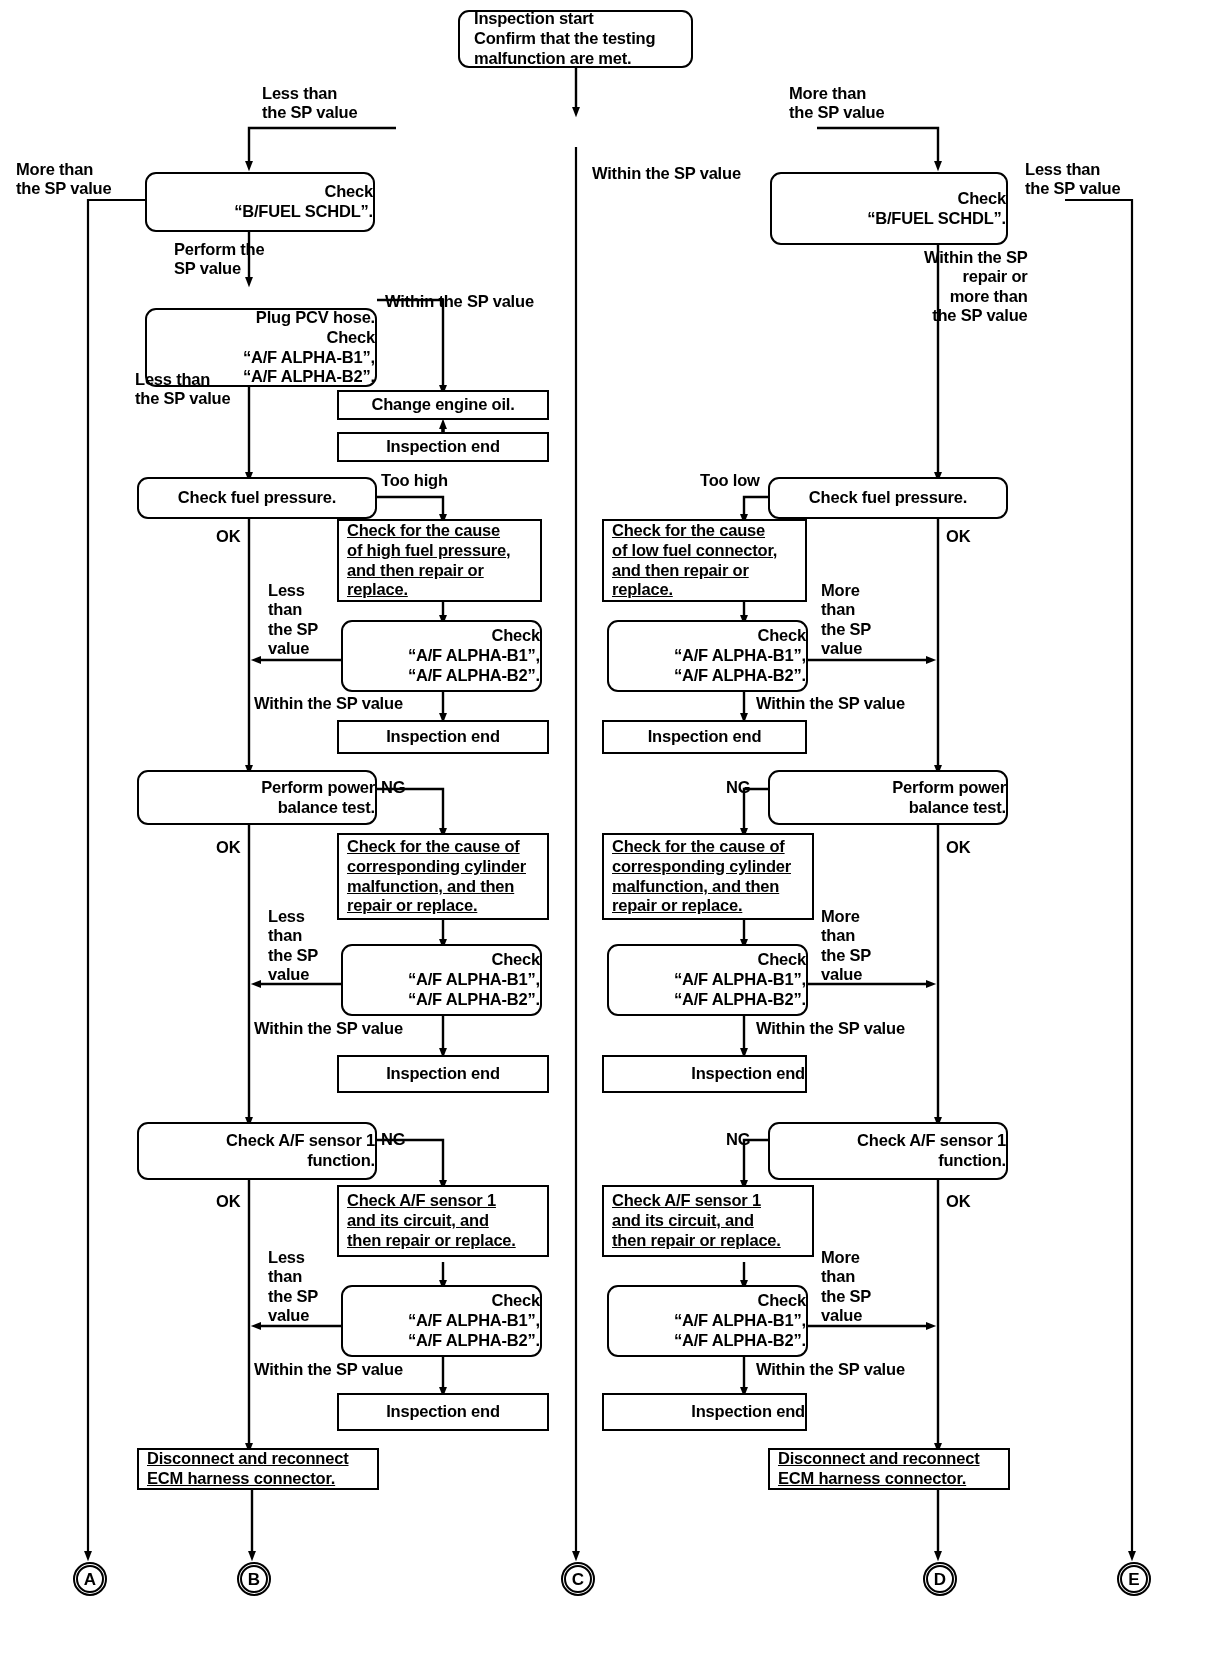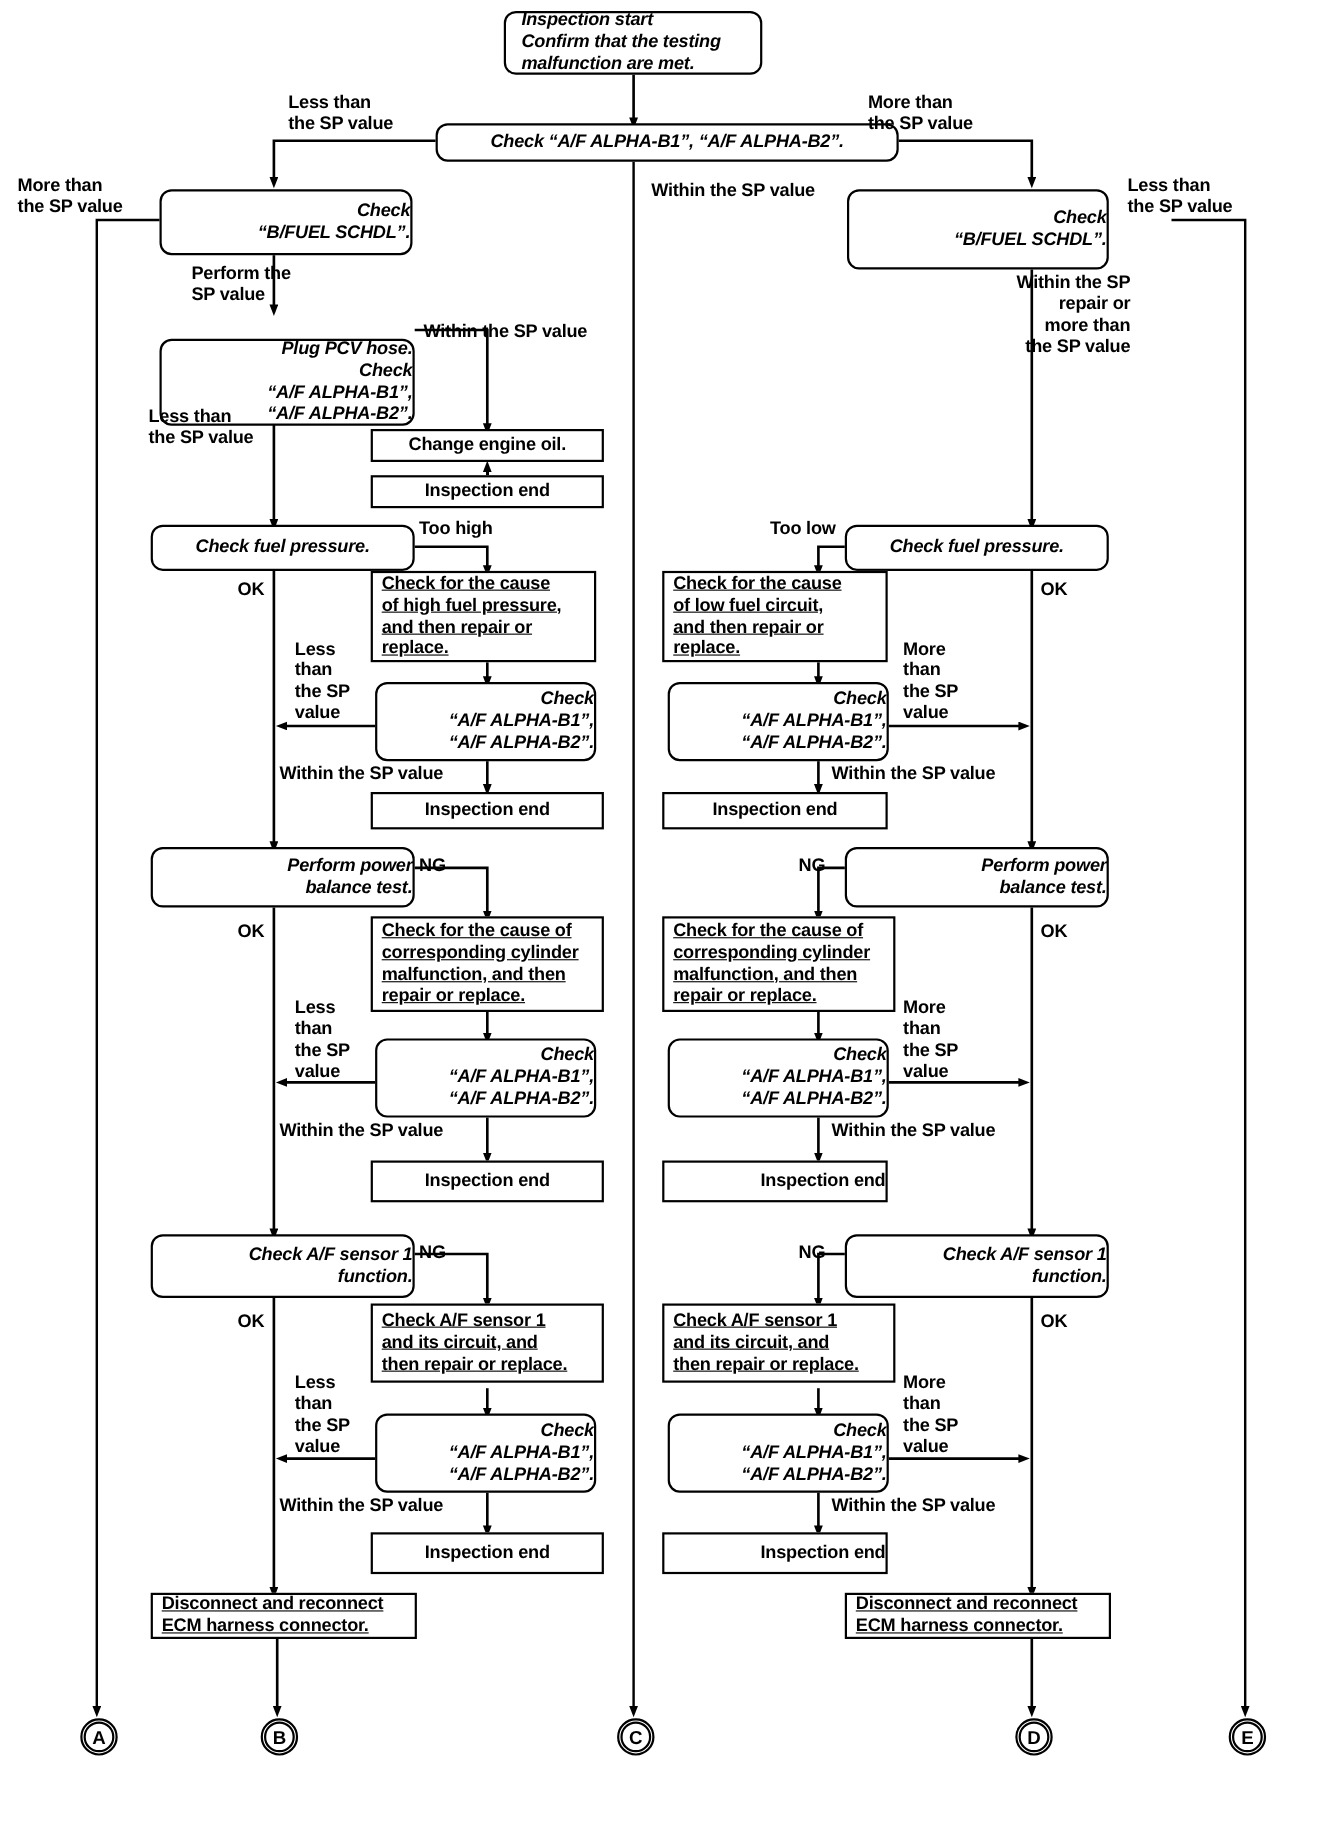--- a/index.html
+++ b/index.html
@@ -19,21 +19,21 @@
     background:#fff;
     font-size:16.5px;
     font-weight:bold;
     line-height:1.2;
     letter-spacing:-0.2px;
     display:flex;
     flex-direction:column;
     justify-content:center;
     z-index:3;
   }
-  .node.round{border-radius:11px;font-style:italic;}
+  .node.round{border-radius:11px;}
   .node.center{align-items:center;text-align:center;}
   .node .ln{display:block;white-space:nowrap;}
   .node.padleft{padding-left:10px;text-align:right;}
   .node.padin{padding-left:8px;padding-right:6px;text-decoration:underline;}
 
   .lbl{
     position:absolute;
     font-size:16.5px;
     font-weight:bold;
     line-height:1.18;
@@ -166,23 +166,20 @@
       <path d="M938,1490 L938,1556" marker-end="url(#ah)"></path>
     </g>
   </svg>
 
   <div class="node round center" style="left:458px;top:10px;width:235px;height:58px;align-items:flex-start;padding-left:14px;">
     <span class="ln">Inspection start</span>
     <span class="ln">Confirm that the testing</span>
     <span class="ln">malfunction are met.</span>
   </div>
 
-  <div class="node round center" style="left:396px;top:112px;width:421px;height:35px;">
-    <span class="ln">Check “A/F ALPHA-B1”, “A/F ALPHA-B2”.</span>
-  </div>
 
   <div class="node round padleft" style="left:145px;top:172px;width:230px;height:60px;padding-left:33px;">
     <span class="ln">Check</span>
     <span class="ln">“B/FUEL SCHDL”.</span>
   </div>
 
   <div class="node round padleft" style="left:770px;top:172px;width:238px;height:73px;padding-left:40px;">
     <span class="ln">Check</span>
     <span class="ln">“B/FUEL SCHDL”.</span>
   </div>
@@ -212,21 +209,21 @@
 
   <div class="node padin" style="left:337px;top:519px;width:205px;height:83px;">
     <span class="ln">Check for the cause</span>
     <span class="ln">of high fuel pressure,</span>
     <span class="ln">and then repair or</span>
     <span class="ln">replace.</span>
   </div>
 
   <div class="node padin" style="left:602px;top:519px;width:205px;height:83px;">
     <span class="ln">Check for the cause</span>
-    <span class="ln">of low fuel circuit,</span>
+    <span class="ln">of low fuel connector,</span>
     <span class="ln">and then repair or</span>
     <span class="ln">replace.</span>
   </div>
 
   <div class="node round padleft" style="left:341px;top:620px;width:201px;height:72px;padding-left:20px;">
     <span class="ln">Check</span>
     <span class="ln">“A/F ALPHA-B1”,</span>
     <span class="ln">“A/F ALPHA-B2”.</span>
   </div>
 

